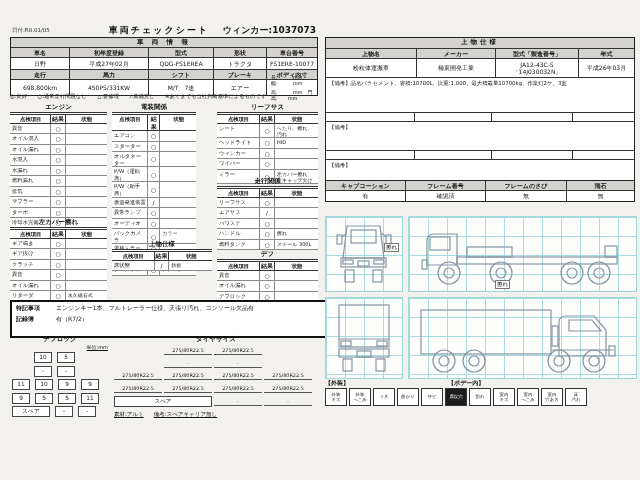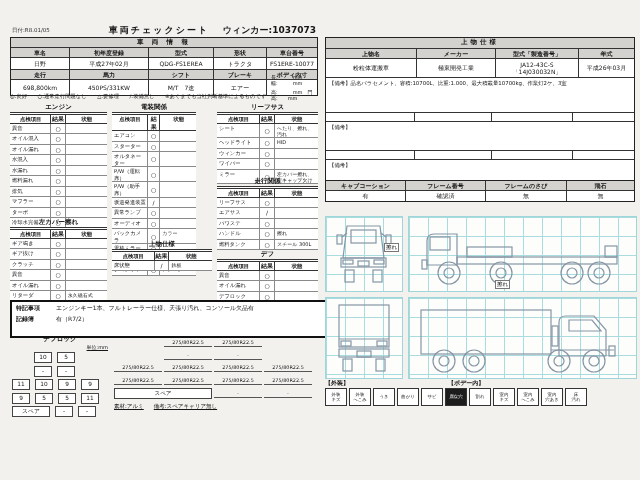--- a/index.html
+++ b/index.html
@@ -496,20 +496,21 @@
       <span class="tbox">11</span>
     </div>
   <div class="trow2 pad-all" style="align-items:center;">
     <span class="tbox wide">スペア</span>
     <span class="tbox">-</span>
     <span class="tbox">-</span>
   </div>
 </div>
 
 <div class="abs tsize">
+  <div class="sec-mini-title">タイヤサイズ</div>
   <div class="size-grid">
     <div class="scell empty"></div>
     <div class="scell">275/80R22.5</div>
     <div class="scell">275/80R22.5</div>
     <div class="scell empty"></div>
 
     <div class="scell empty"></div>
     <div class="scell">-</div>
     <div class="scell">-</div>
     <div class="scell empty"></div>

